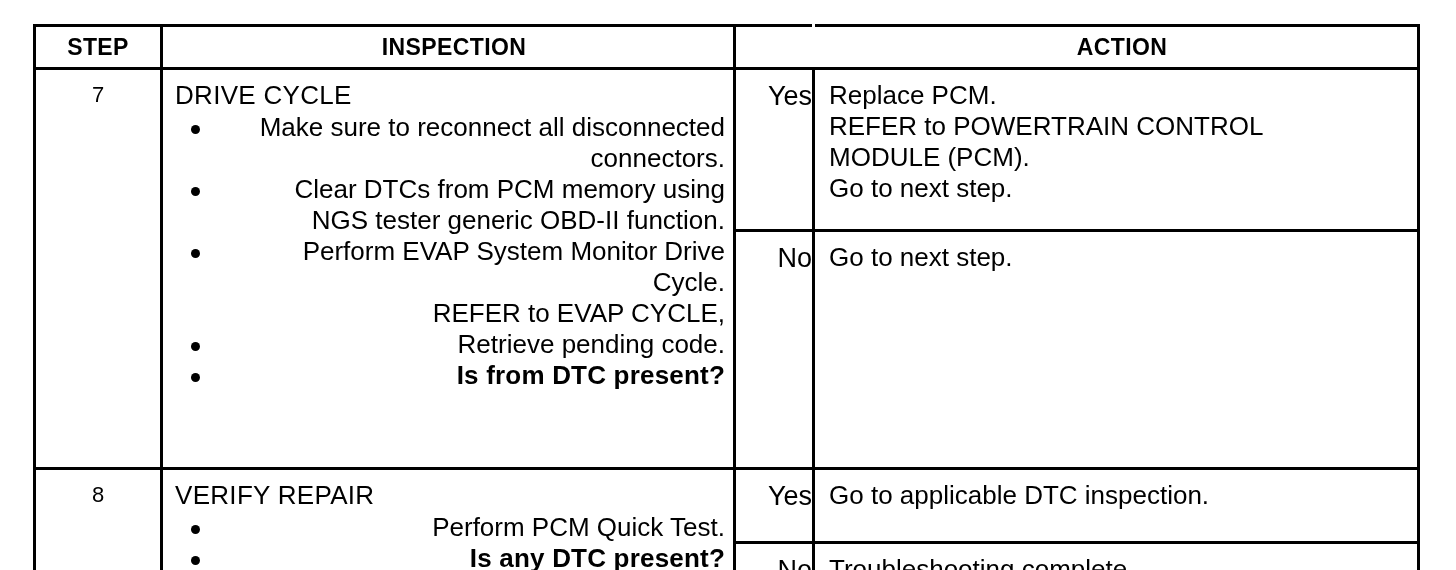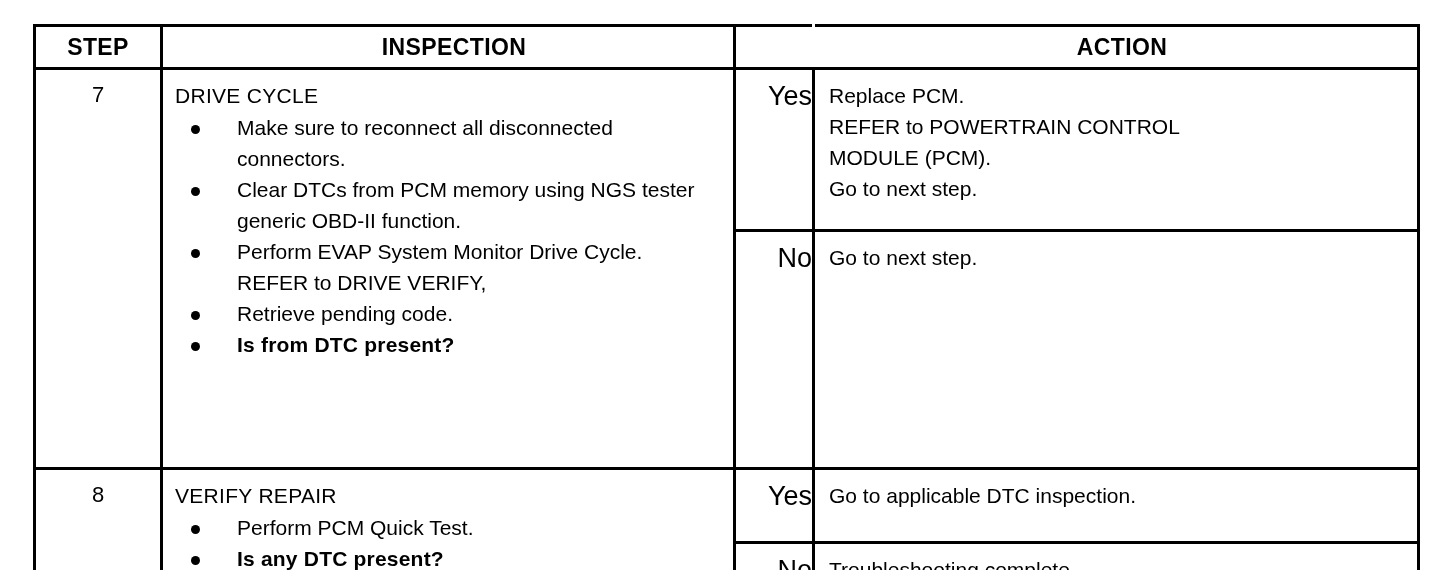--- a/index.html
+++ b/index.html
@@ -68,34 +68,35 @@
 
   
   .step-num {
     text-align: center;
     font-size: 22px;
     padding-top: 12px !important;
   }
 
   .insp-cell {
     padding: 10px 8px 10px 12px !important;
-    font-size: 21px;
+    font-size: 26px;
     line-height: 31px;
   }
 
   .insp-heading {
     display: block;
     letter-spacing: 0.3px;
     margin-bottom: 1px;
   }
 
   ul.bullets {
     list-style: none;
     margin: 0;
     padding: 0;
+    text-align: right;
   }
   ul.bullets li {
     position: relative;
     padding-left: 62px;
     margin: 0;
   }
   ul.bullets li.has-bullet::before {
     content: "";
     position: absolute;
     left: 16px;
@@ -114,21 +115,21 @@
   }
 
   .yesno-cell {
     font-size: 27px;
     text-align: right;
     padding: 11px 0 0 14px !important;
     white-space: nowrap;
   }
 
   .action-cell {
-    font-size: 21px;
+    font-size: 26px;
     line-height: 31px;
     padding: 10px 10px 10px 14px !important;
   }
   .action-cell .ln {
     display: block;
     white-space: nowrap;
   }
 
   
   .r7-yes   { height: 139px; }
@@ -162,21 +163,21 @@
 
       <tr>
         <td class="step-num" rowspan="2">7</td>
 
         <td class="insp-cell" rowspan="2">
           <span class="insp-heading">DRIVE CYCLE</span>
           <ul class="bullets">
             <li class="has-bullet">Make sure to reconnect all disconnected connectors.</li>
             <li class="has-bullet">Clear DTCs from PCM memory using NGS tester generic OBD-II function.</li>
             <li class="has-bullet">Perform EVAP System Monitor Drive Cycle.</li>
-            <li class="cont-line">REFER to DRIVE VERIFY,</li>
+            <li class="cont-line">REFER to EVAP CYCLE,</li>
             <li class="has-bullet">Retrieve pending code.</li>
             <li class="has-bullet bold-item">Is from DTC present?</li>
           </ul>
         </td>
 
         <td class="yesno-cell r7-yes">Yes</td>
 
         <td class="action-cell r7-yes">
           <span class="ln">Replace PCM.</span>
           <span class="ln">REFER to POWERTRAIN CONTROL</span>

